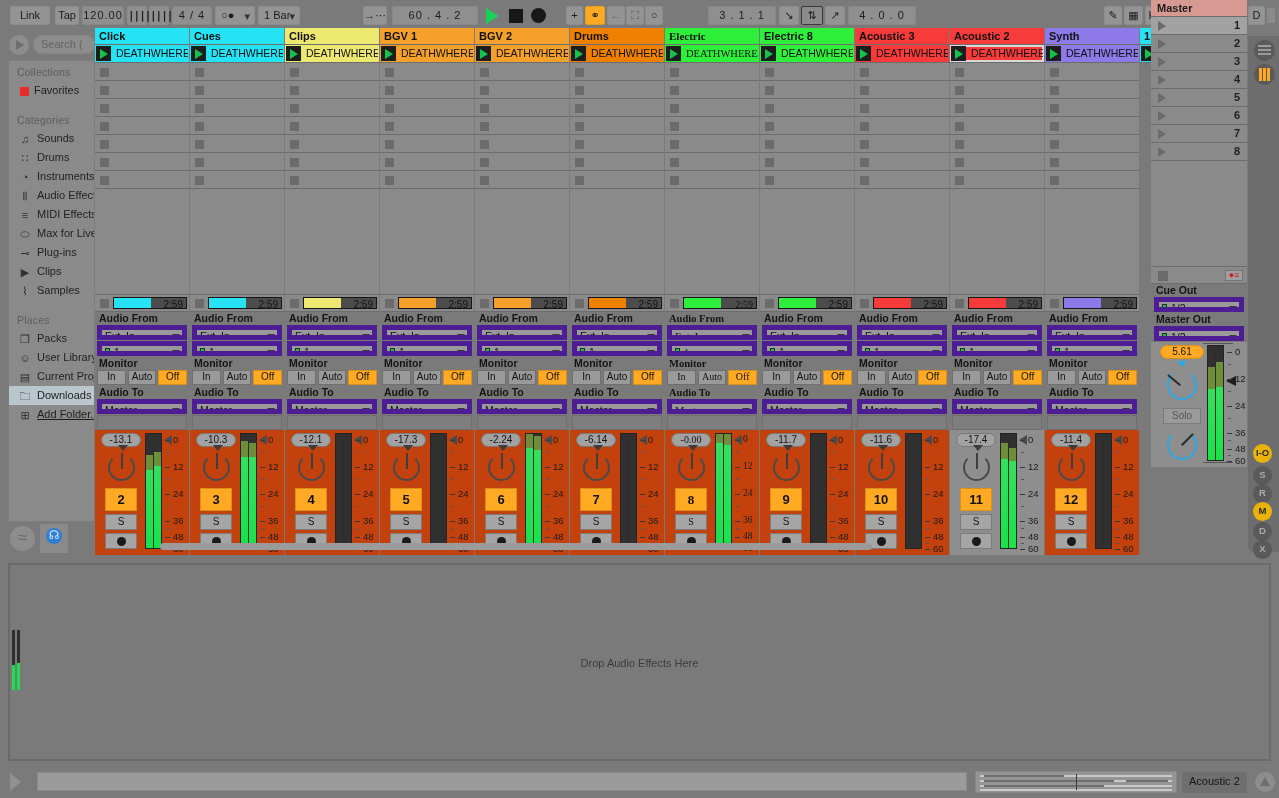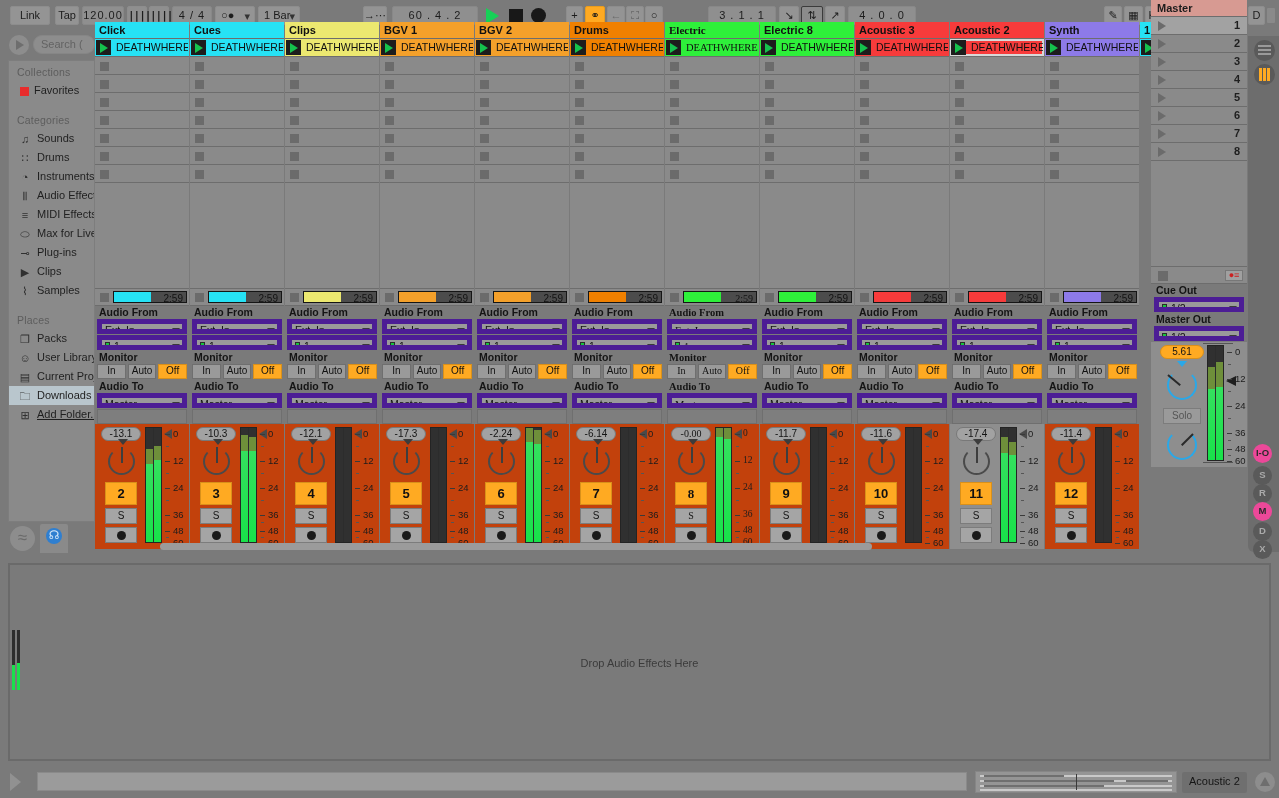--- a/index.html
+++ b/index.html
@@ -51,21 +51,21 @@
   .sw-red{ display:inline-block;width:9px;height:9px;background:#e82c2c;margin-right:5px;margin-left:3px;vertical-align:middle;}
   #browser-bottom{ position:absolute; left:8px; bottom:4px; width:87px; height:30px;}
   #b-wave{ position:absolute; left:2px; top:2px; width:25px; height:25px; border-radius:50%;
       background:#8d8d8d; color:#6a6a6a; font-size:17px; text-align:center; line-height:23px;}
   #b-head{ position:absolute; left:32px; top:0px; width:28px; height:29px; background:#8a8a8a;
       border-radius:2px 2px 0 0;}
   #b-head:after{ content:"\260A"; position:absolute; left:6px; top:4px; width:16px;height:16px;
       border-radius:50%; background:#2f7fd0; color:#cfe4f7; font-size:12px; line-height:15px; text-align:center;}
 
   
-  #session{ position:absolute; left:95px; top:22px; width:1152px; height:516px; }
+  #session{ position:absolute; left:95px; top:28px; width:1152px; height:516px; }
   .trk{ position:absolute; top:0; width:94px; }
   .trk-name{ height:17px; line-height:16px; font-weight:bold; font-size:11px;
       padding-left:4px; color:#111; overflow:hidden; white-space:nowrap; border-bottom:1px solid #6d6d6d;}
   .slot{ height:18px; border-bottom:1px solid #6d6d6d; background:#8a8a8a; position:relative; }
   .slot .stopsq{ position:absolute; left:5px; top:5px; width:9px; height:9px; background:#6b6b6b;}
   .slot.clip{ }
   .slot .clipbg{ position:absolute; left:0; top:0; right:0; bottom:0;}
   .slot .tri{ position:absolute; left:5px; top:4px; width:0;height:0;
       border-left:8px solid #15c24d; border-top:5px solid transparent; border-bottom:5px solid transparent;}
   .slot .cname{ position:absolute; left:18px; right:1px; top:0; height:17px; line-height:17px;
@@ -152,21 +152,21 @@
      border-left:none;border-right:none; }
 
   
   #rail{ position:absolute; left:1248px; top:36px; width:31px; height:516px; background:#6d6d6d;
      border-radius:0 0 0 6px;}
   #rail .rb{ position:absolute; left:6px; width:21px; height:21px; border-radius:50%; background:#5a5a5a;}
   #rail .rb.on{ }
   .mixrail{ position:absolute; left:1248px; top:440px; width:31px; height:112px;}
   .mixrail .cb{ position:absolute; left:5px; width:19px;height:19px;border-radius:50%;
      background:#5a5a5a; color:#aaa; font-size:9.5px; line-height:18px; text-align:center; font-weight:bold;}
-  .mixrail .cb.amberc{ background:#ec4899; color:#2a2a2a;}
+  .mixrail .cb.amberc{ background:#eab308; color:#2a2a2a;}
 
   
   #deviceview{ position:absolute; left:8px; top:563px; width:1263px; height:198px;
      background:#7a7a7a; border:2px solid #6a6a6a;}
   #dv-text{ position:absolute; left:0; right:0; top:92px; text-align:center; font-size:11px; color:#3b3b3b;}
   #dv-meter{ position:absolute; left:5px; top:72px; width:9px; height:60px;}
   #dv-meter .mm{ position:absolute; width:3px; top:0; bottom:0; background:#2e2e2e;}
   #dv-meter .mm.a{ left:0;} #dv-meter .mm.b{ left:5px;}
 
   

